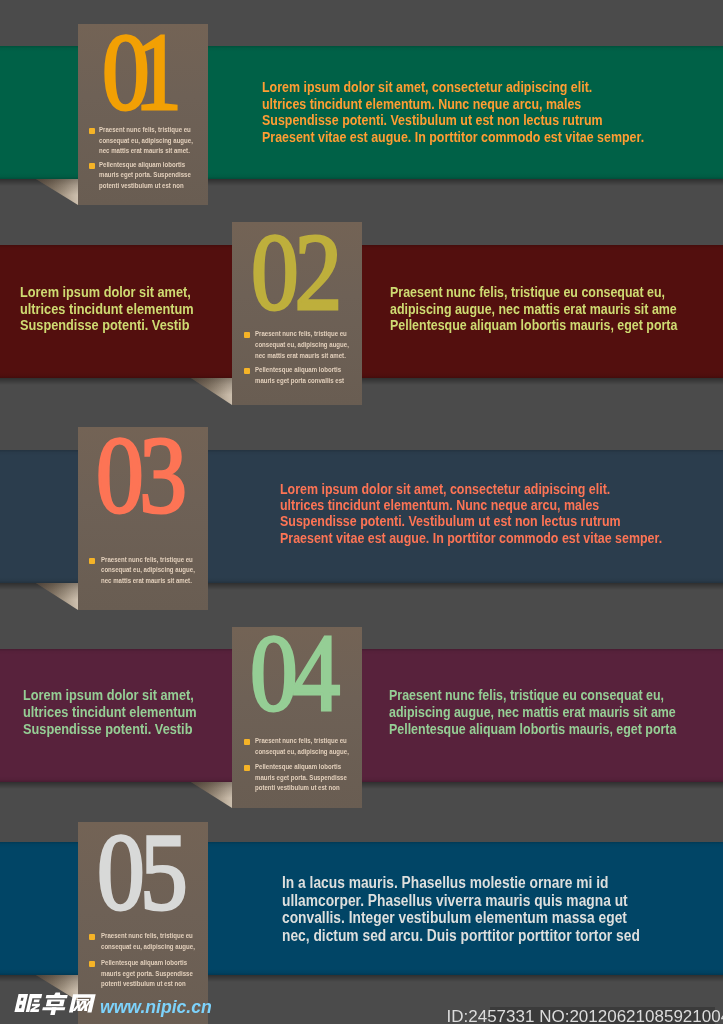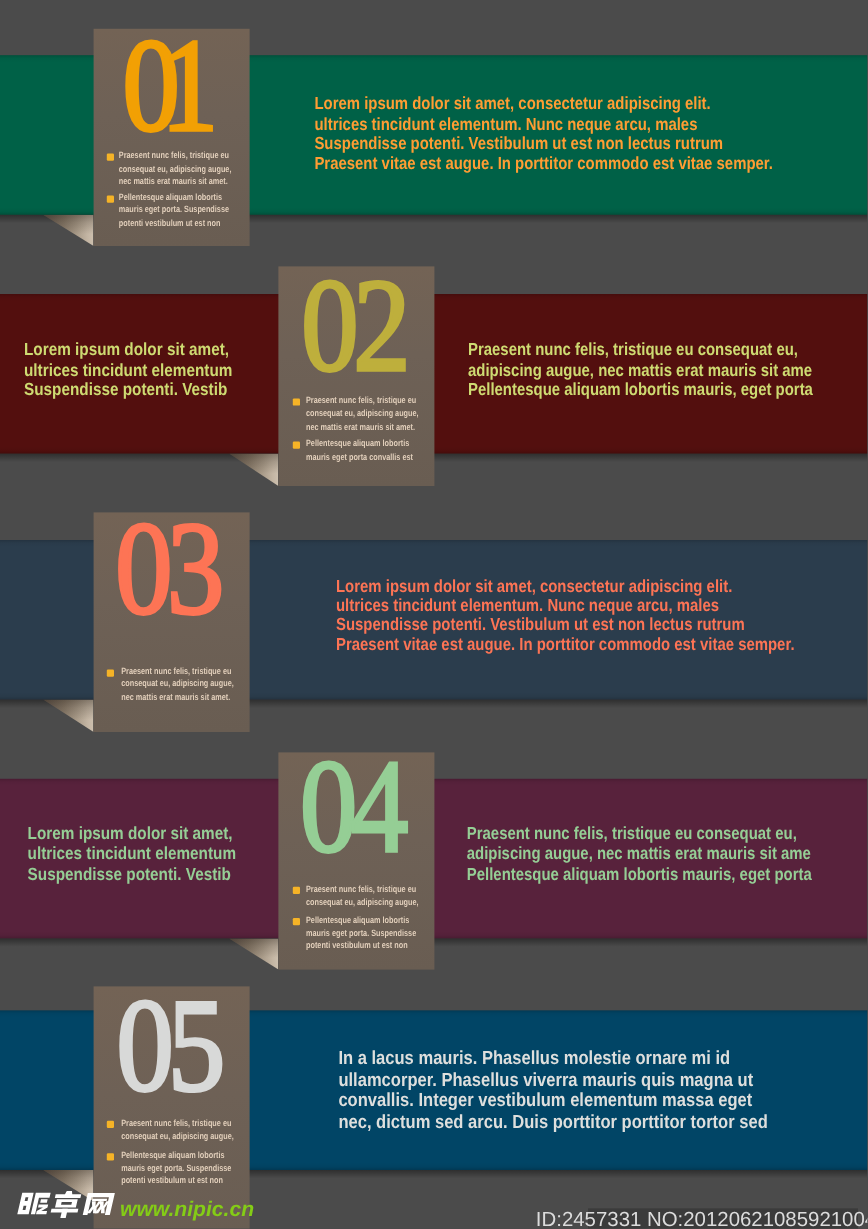--- a/index.html
+++ b/index.html
@@ -18,21 +18,21 @@
   .num{position:absolute;font-family:"Liberation Serif",serif;line-height:1;
        white-space:pre;transform-origin:0 0;font-size:111px;transform:scaleX(0.86);}
   .bline{position:absolute;font-weight:bold;white-space:pre;color:#e3d0bc;
          font-size:7.6px;line-height:8px;transform-origin:0 0;transform:scaleX(0.80);}
   .sq{position:absolute;width:6px;height:6px;background:#f5b327;border-radius:1px;}
   .fold{position:absolute;
         background:
           linear-gradient(to bottom,rgba(35,26,18,0.40) 0%,rgba(35,26,18,0.20) 25%,rgba(35,26,18,0.0) 62%),
           linear-gradient(to right,#675b4f 0%,#73665a 14%,#8b7d6c 40%,#a89a88 66%,#c3b5a3 88%,#cdc0af 100%);
         clip-path:polygon(0 0,100% 0,100% 100%);}
-  #site{position:absolute;color:#84cc16;font-style:italic;font-weight:bold;white-space:pre;}
+  #site{position:absolute;color:#7dd3fc;font-style:italic;font-weight:bold;white-space:pre;}
   #idbox{position:absolute;background:#3b3b3b;color:#dcdcdc;white-space:pre;
          display:flex;align-items:center;justify-content:center;}
 </style>
 </head>
 <body>
 
 <div id="stage">
 
   <div class="band" style="top:46px;background:#006147;"></div>
   <div class="fold" style="left:36px;top:179px;width:42px;height:26px;"></div>

